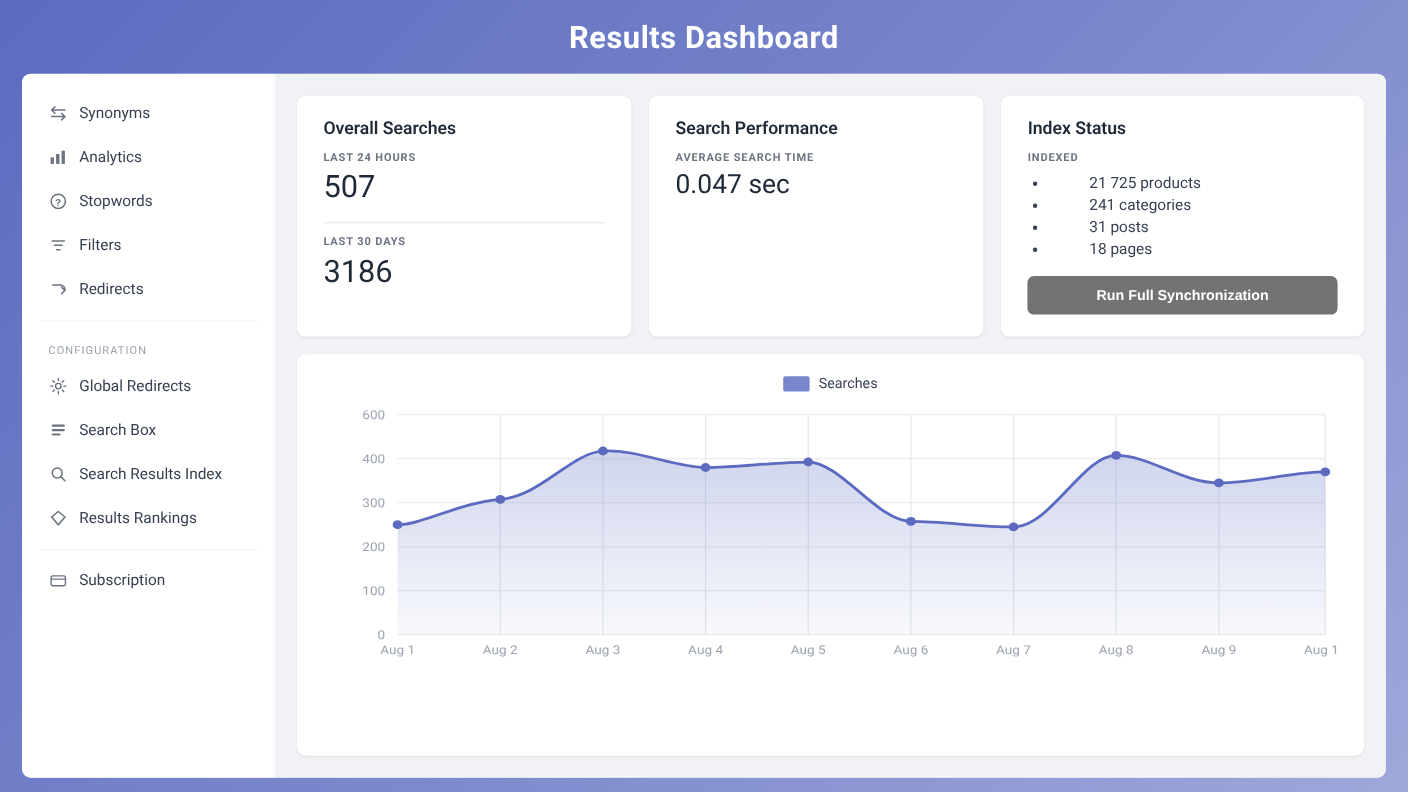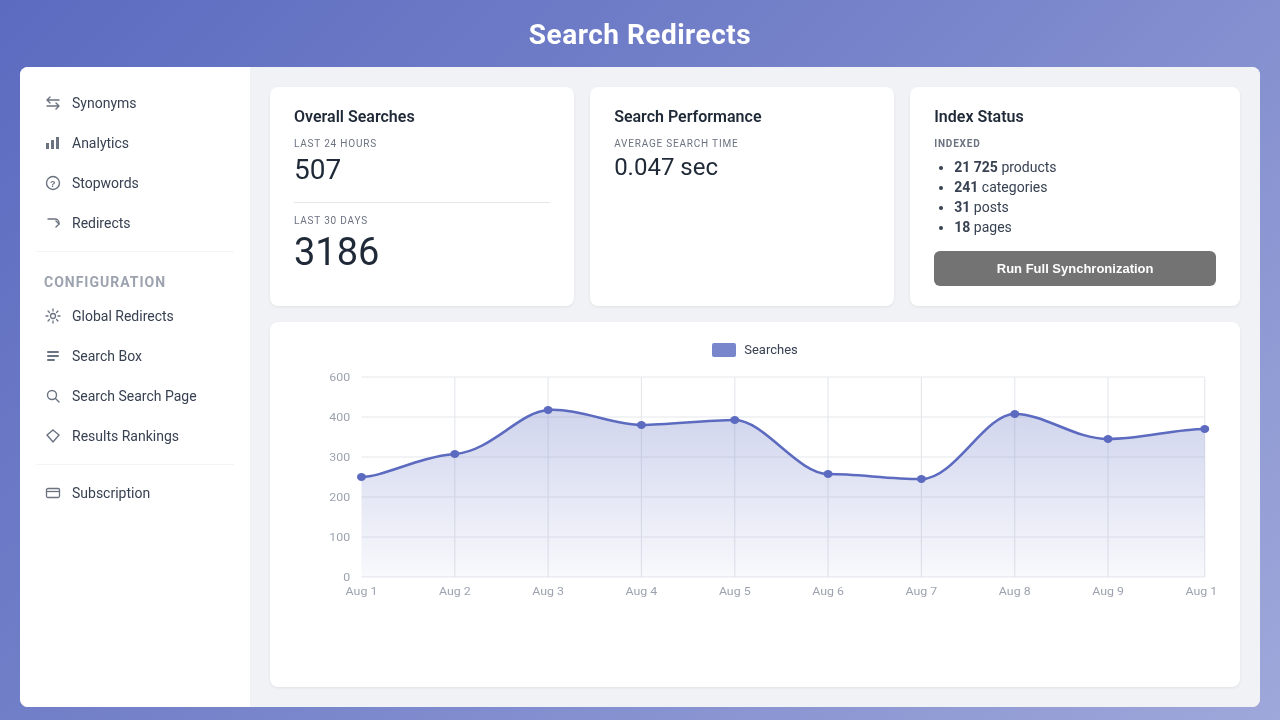--- a/index.html
+++ b/index.html
@@ -55,22 +55,22 @@
     }
     .sidebar-icon {
       width: 18px;
       height: 18px;
       display: flex;
       align-items: center;
       justify-content: center;
       flex-shrink: 0;
     }
     .sidebar-section-label {
-      font-size: 14px;
-      font-weight: 700;
+      font-size: 10px;
+      font-weight: 400;
       color: #9ca3af;
       letter-spacing: 1px;
       padding: 14px 24px 6px;
       text-transform: uppercase;
     }
     .sidebar-divider {
       height: 1px;
       background: #f3f4f6;
       margin: 8px 16px;
     }
@@ -97,21 +97,21 @@
       box-shadow: 0 1px 3px rgba(0,0,0,0.07);
     }
     .card-title {
       font-size: 16px;
       font-weight: 600;
       color: #1f2937;
       margin-bottom: 12px;
     }
     .card-label {
       font-size: 10px;
-      font-weight: 400;
+      font-weight: 700;
       color: #6b7280;
       letter-spacing: 0.8px;
       text-transform: uppercase;
       margin-bottom: 4px;
     }
     .card-value {
       font-size: 28px;
       font-weight: 400;
       color: #1f2937;
       margin-bottom: 16px;
@@ -120,21 +120,21 @@
       font-size: 24px;
       font-weight: 400;
       color: #1f2937;
     }
     .card-divider {
       height: 1px;
       background: #e5e7eb;
       margin: 12px 0;
     }
     .card-sub-value {
-      font-size: 38px;
+      font-size: 28px;
       font-weight: 400;
       color: #1f2937;
     }
     
     .card-index { flex: 1.1; }
     .indexed-label {
       font-size: 10px;
       font-weight: 700;
       color: #6b7280;
       letter-spacing: 0.8px;
@@ -145,21 +145,22 @@
       list-style: disc;
       padding-left: 20px;
       margin-bottom: 16px;
     }
     .indexed-list li {
       font-size: 14px;
       color: #374151;
       margin-bottom: 4px;
     }
     .indexed-list li strong {
-      font-weight: 700;
+      font-weight: 400;
+      margin-left: 36px;
     }
     .sync-button {
       background: #737373;
       color: white;
       border: none;
       border-radius: 6px;
       padding: 10px 20px;
       font-size: 13px;
       font-weight: 600;
       cursor: pointer;
@@ -168,21 +169,20 @@
     
     .chart-card {
       background: white;
       border-radius: 8px;
       padding: 20px 24px 16px;
       box-shadow: 0 1px 3px rgba(0,0,0,0.07);
       flex: 1;
     }
     .chart-legend {
       display: flex;
-      align-items: center;
       justify-content: center;
       gap: 8px;
       margin-bottom: 10px;
       font-size: 13px;
       color: #374151;
     }
     .legend-box {
       width: 24px;
       height: 14px;
       background: #7986cb;
@@ -195,21 +195,21 @@
     }
     svg.chart-svg {
       width: 100%;
       height: 100%;
     }
   </style>
 </head>
 <body>
 
 <div class="header">
-  <span>Search Redirects</span>
+  <span>Results Dashboard</span>
 </div>
 
 <div class="main-container">
 
   <nav class="sidebar">
 
 
     <div class="sidebar-item">
       <span class="sidebar-icon">
         <svg width="16" height="16" viewBox="0 0 16 16" fill="none">
@@ -233,20 +233,30 @@
     <div class="sidebar-item">
       <span class="sidebar-icon">
         <svg width="16" height="16" viewBox="0 0 16 16" fill="none">
           <circle cx="8" cy="8" r="6.5" stroke="#6b7280" stroke-width="1.4"></circle>
           <text x="5" y="12" font-size="9" fill="#6b7280" font-family="sans-serif" font-weight="bold">?</text>
         </svg>
       </span>
       <span>Stopwords</span>
     </div>
 
+    <div class="sidebar-item">
+      <span class="sidebar-icon">
+        <svg width="16" height="16" viewBox="0 0 16 16" fill="none">
+          <line x1="2" y1="4" x2="14" y2="4" stroke="#6b7280" stroke-width="1.4"></line>
+          <line x1="4" y1="8" x2="12" y2="8" stroke="#6b7280" stroke-width="1.4"></line>
+          <line x1="6" y1="12" x2="10" y2="12" stroke="#6b7280" stroke-width="1.4"></line>
+        </svg>
+      </span>
+      <span>Filters</span>
+    </div>
 
     <div class="sidebar-item">
       <span class="sidebar-icon">
         <svg width="16" height="16" viewBox="0 0 16 16" fill="none">
           <path d="M3 4h7a4 4 0 0 1 4 4v1" stroke="#6b7280" stroke-width="1.4" stroke-linecap="round"></path>
           <path d="M11 12l3-3-3-3" stroke="#6b7280" stroke-width="1.4" stroke-linecap="round" stroke-linejoin="round"></path>
         </svg>
       </span>
       <span>Redirects</span>
     </div>
@@ -276,21 +286,21 @@
       <span>Search Box</span>
     </div>
 
     <div class="sidebar-item">
       <span class="sidebar-icon">
         <svg width="16" height="16" viewBox="0 0 16 16" fill="none">
           <circle cx="7" cy="7" r="4.5" stroke="#6b7280" stroke-width="1.4"></circle>
           <line x1="10.5" y1="10.5" x2="14" y2="14" stroke="#6b7280" stroke-width="1.4" stroke-linecap="round"></line>
         </svg>
       </span>
-      <span>Search Search Page</span>
+      <span>Search Results Index</span>
     </div>
 
     <div class="sidebar-item">
       <span class="sidebar-icon">
         <svg width="16" height="16" viewBox="0 0 16 16" fill="none">
           <polygon points="8,2 14,7 8,14 2,7" stroke="#6b7280" stroke-width="1.4" fill="none"></polygon>
         </svg>
       </span>
       <span>Results Rankings</span>
     </div>

